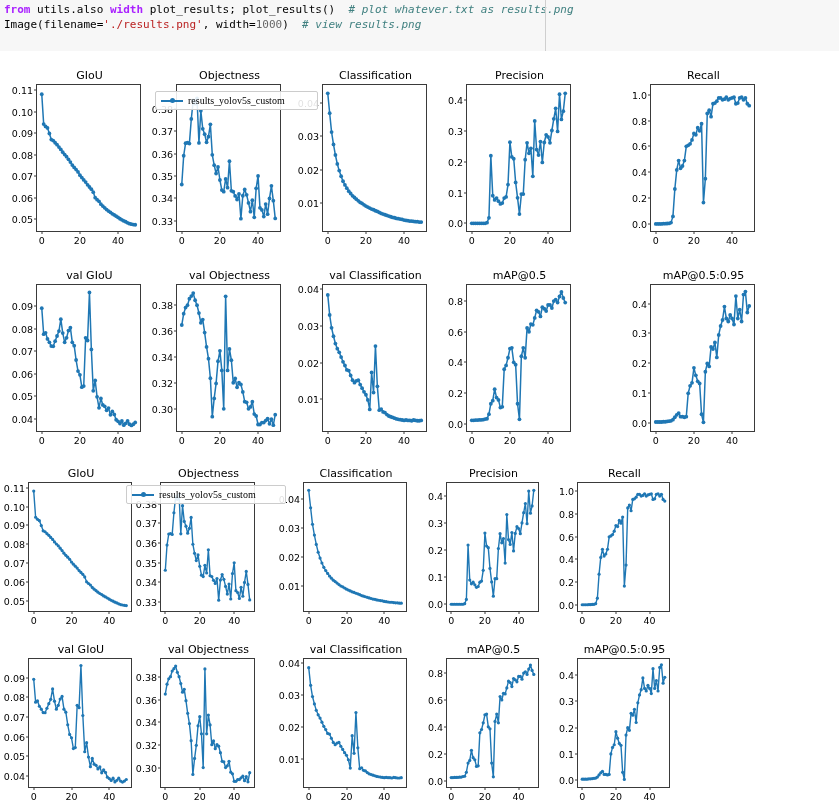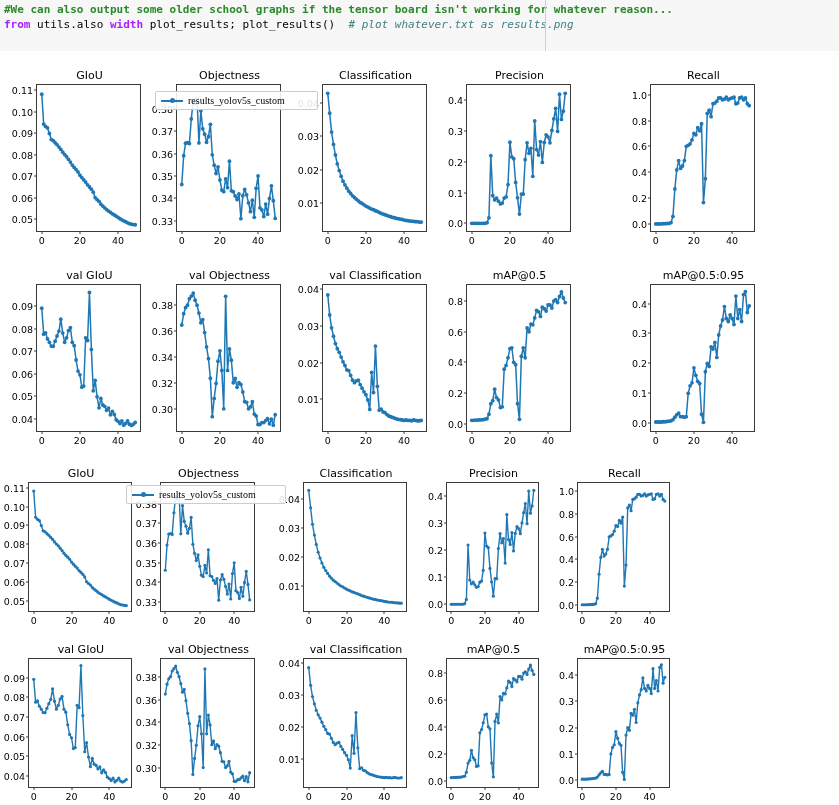--- a/index.html
+++ b/index.html
@@ -159,22 +159,22 @@
     white-space: nowrap;
     font-family: Liberation Serif, serif;
   }
 </style>
 </head>
 <body>
 
 <div id="code-cell">
   <div class="cursor-rule"></div>
   <div id="code-lines">
-      <div class="code-line"><span class="tok-comment-bold">#We can also output some older school graphs if the tensor board isn't working for whatever reason...</span></div>
       <div class="code-line"><span class="tok-kw">from</span><span class="tok-name"> utils.also </span><span class="tok-kw">width</span><span class="tok-name"> plot_results; plot_results()  </span><span class="tok-comment"># plot whatever.txt as results.png</span></div>
+      <div class="code-line"><span class="tok-name">Image(filename=</span><span class="tok-str">'./results.png'</span><span class="tok-name">, width=</span><span class="tok-num">1000</span><span class="tok-name">)  </span><span class="tok-comment"># view results.png</span></div>
     </div>
 </div>
 
 <div class="figure" id="figure-top">
   <div id="top-panels">
       <div class="panel" style="left: 36px; top: 14px; width: 107px; height: 178px;">
         <div class="panel-title" style="top: 0px;">GIoU</div>
         <div class="axes" style="left: 0px; top: 15px; width: 105px; height: 148px;">
           <span class="ytick" style="top: 134.191px;">0.05</span>
           <span class="ytick-mark" style="top: 134.191px;"></span>

